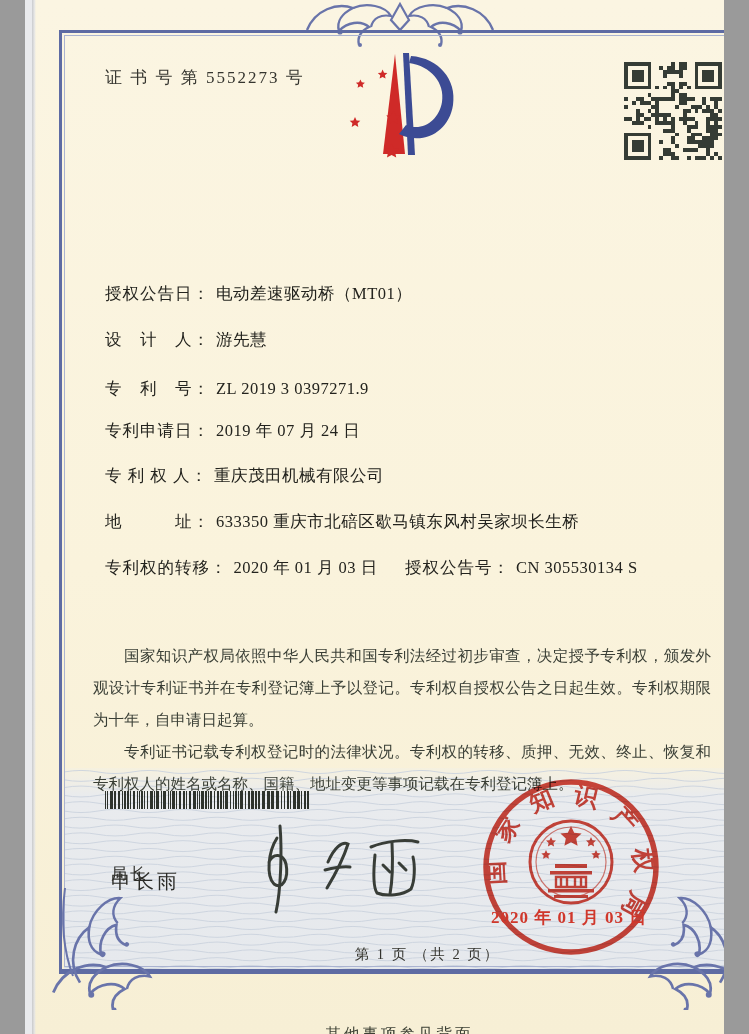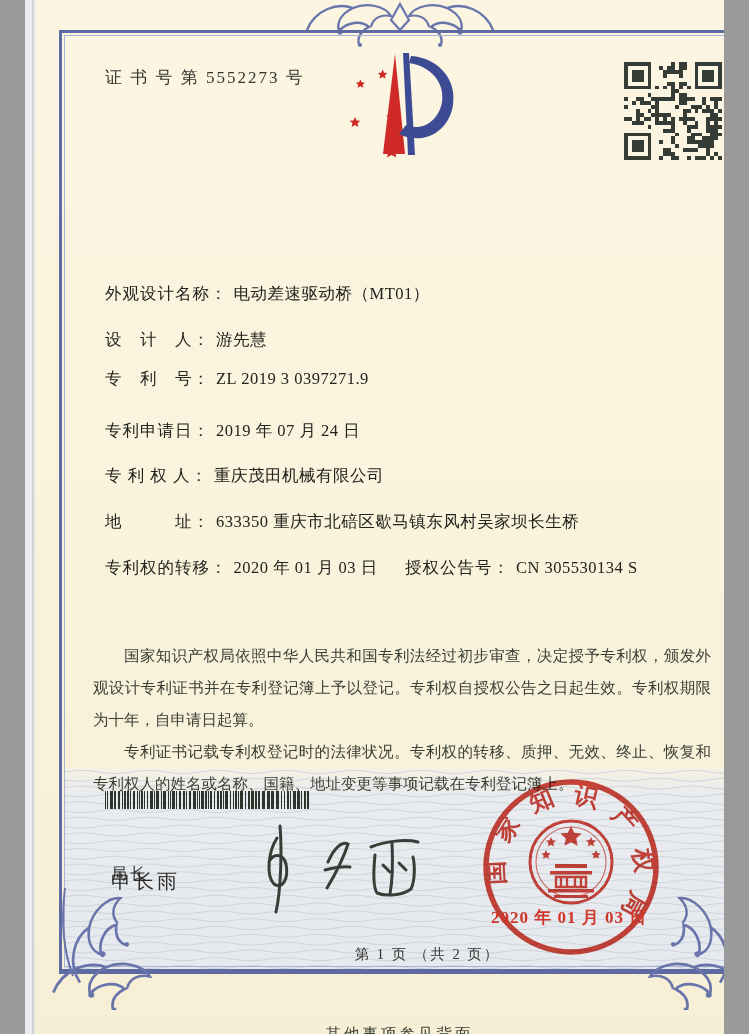--- a/index.html
+++ b/index.html
@@ -421,26 +421,26 @@
       <rect x="64" y="96" width="4" height="4" fill="#353c35" shape-rendering="crispEdges"></rect>
       <rect x="72" y="96" width="4" height="4" fill="#353c35" shape-rendering="crispEdges"></rect>
       <rect x="76" y="96" width="4" height="4" fill="#353c35" shape-rendering="crispEdges"></rect>
       <rect x="80" y="96" width="4" height="4" fill="#353c35" shape-rendering="crispEdges"></rect>
       <rect x="88" y="96" width="4" height="4" fill="#353c35" shape-rendering="crispEdges"></rect>
       <rect x="96" y="96" width="4" height="4" fill="#353c35" shape-rendering="crispEdges"></rect>
     </svg>
 
 
   <div class="field" style="top:283px">
-    <span class="lab">外观设计名称：</span><span class="val">电动差速驱动桥（MT01）</span>
+    <span class="lab">授权公告日：</span><span class="val">电动差速驱动桥（MT01）</span>
   </div>
   <div class="field" style="top:329px">
     <span class="lab">设　计　人：</span><span class="val">游先慧</span>
   </div>
-  <div class="field" style="top:368px">
+  <div class="field" style="top:378px">
     <span class="lab">专　利　号：</span><span class="val">ZL 2019 3 0397271.9</span>
   </div>
   <div class="field" style="top:420px">
     <span class="lab">专利申请日：</span><span class="val">2019 年 07 月 24 日</span>
   </div>
   <div class="field" style="top:465px">
     <span class="lab">专 利 权 人：</span><span class="val">重庆茂田机械有限公司</span>
   </div>
   <div class="field" style="top:511px">
     <span class="lab">地　　　址：</span><span class="val">633350 重庆市北碚区歇马镇东风村吴家坝长生桥</span>

